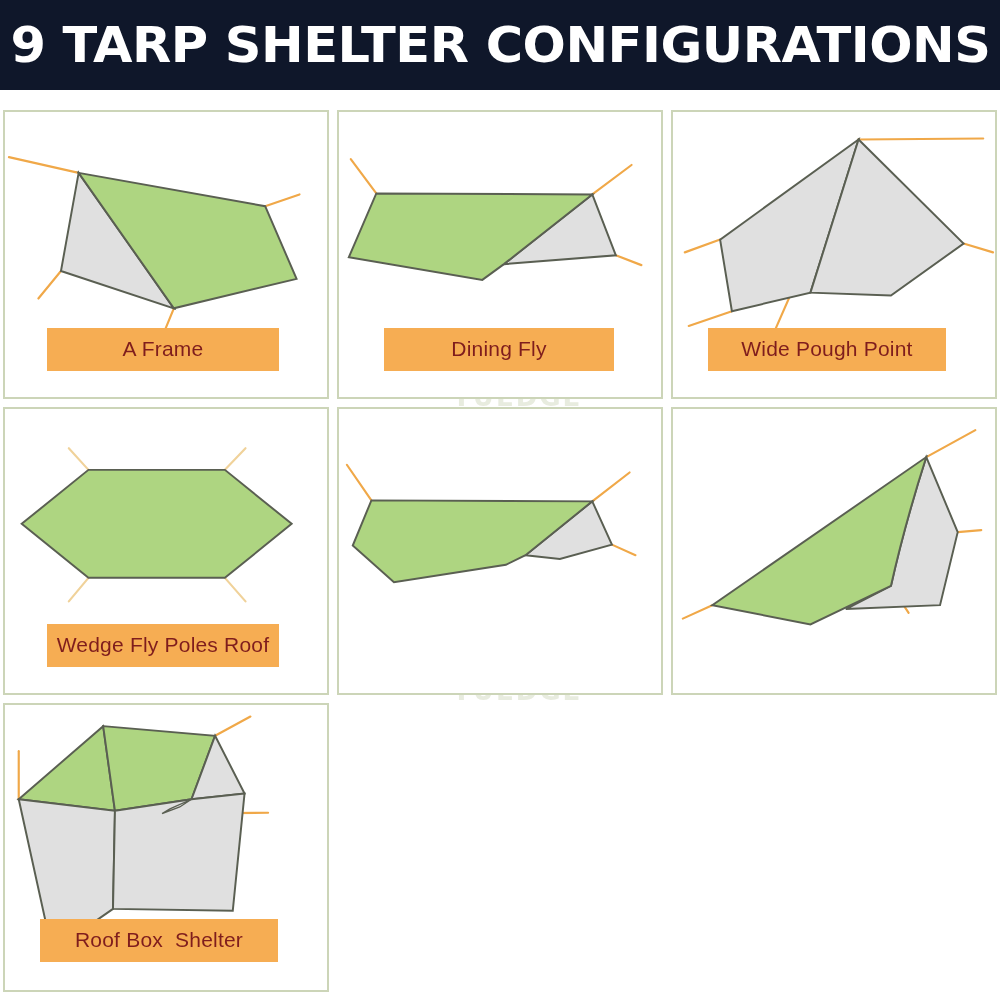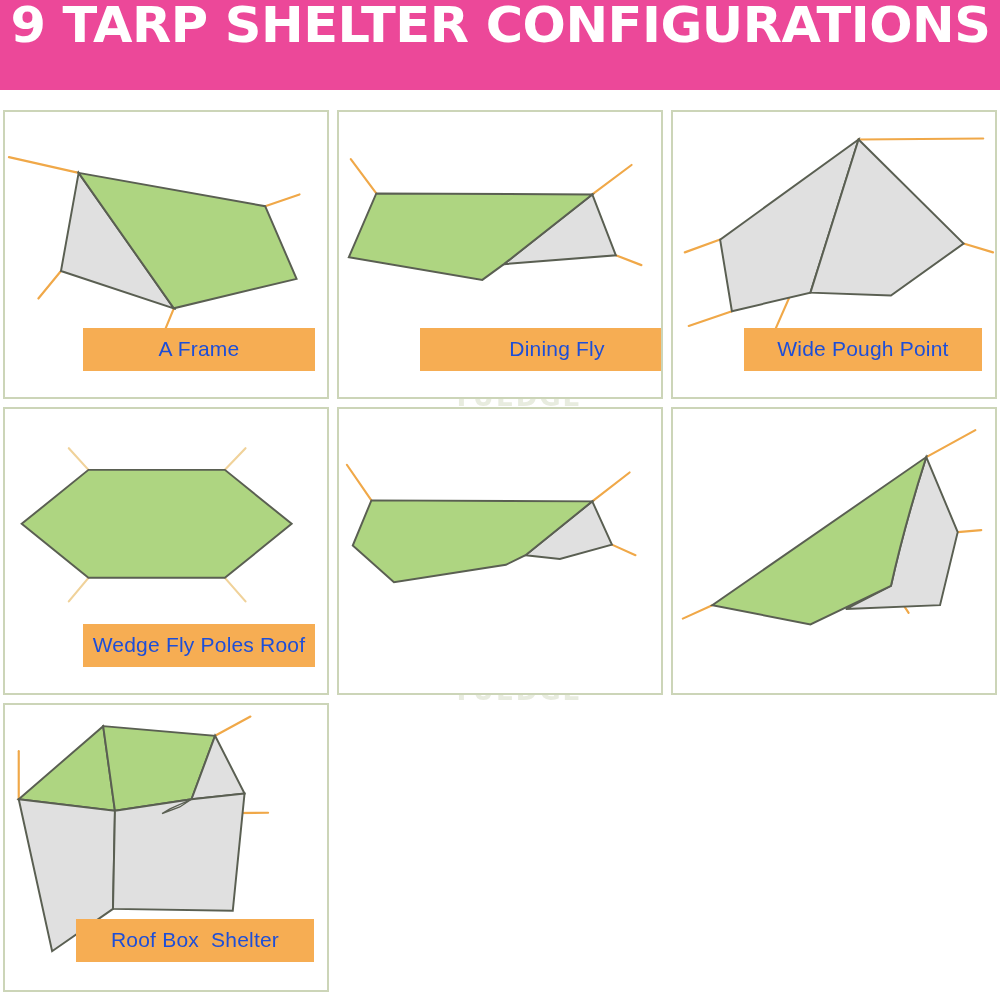--- a/index.html
+++ b/index.html
@@ -14,22 +14,23 @@
     overflow: hidden;
     position: relative;
   }
 
   
   #header-banner {
     position: absolute;
     left: 0; top: 0;
     width: 1000px;
     height: 90px;
-    background: #ec4899;
+    background: #0f172a;
     display: flex;
+    align-items: center;
     justify-content: center;
   }
   #header-title {
     color: #ffffff;
     font-family: "DejaVu Sans", sans-serif;
     font-weight: bold;
     font-size: 50px;
     letter-spacing: -0.5px;
     white-space: nowrap;
     transform: scaleX(1.02);
@@ -66,34 +67,33 @@
     left: 0; top: 0;
     width: 100%;
     height: 100%;
     display: block;
   }
 
   .card-label {
     position: absolute;
     bottom: 26px;
     background: #f6ad53;
-    color: #1d4ed8;
+    color: #7f1d1d;
     font-size: 21px;
     font-family: "Liberation Sans", sans-serif;
     padding: 9px 0 10px 0;
     text-align: center;
     white-space: pre;
     z-index: 3;
     letter-spacing: 0.2px;
-    margin-left: 36px;
   }
 
   
   .card[data-col="0"] .card-label { left: 42px;  width: 232px; }
-  .card[data-col="1"] .card-label { left: 45px;  width: 274px; }
+  .card[data-col="1"] .card-label { left: 45px;  width: 230px; }
   .card[data-col="2"] .card-label { left: 35px;  width: 238px; }
 
   .card[data-row="2"] .card-label { bottom: 28px; }
 
   
   .watermark {
     position: absolute;
     font-family: "DejaVu Sans", sans-serif;
     font-weight: bold;
     font-size: 26px;

